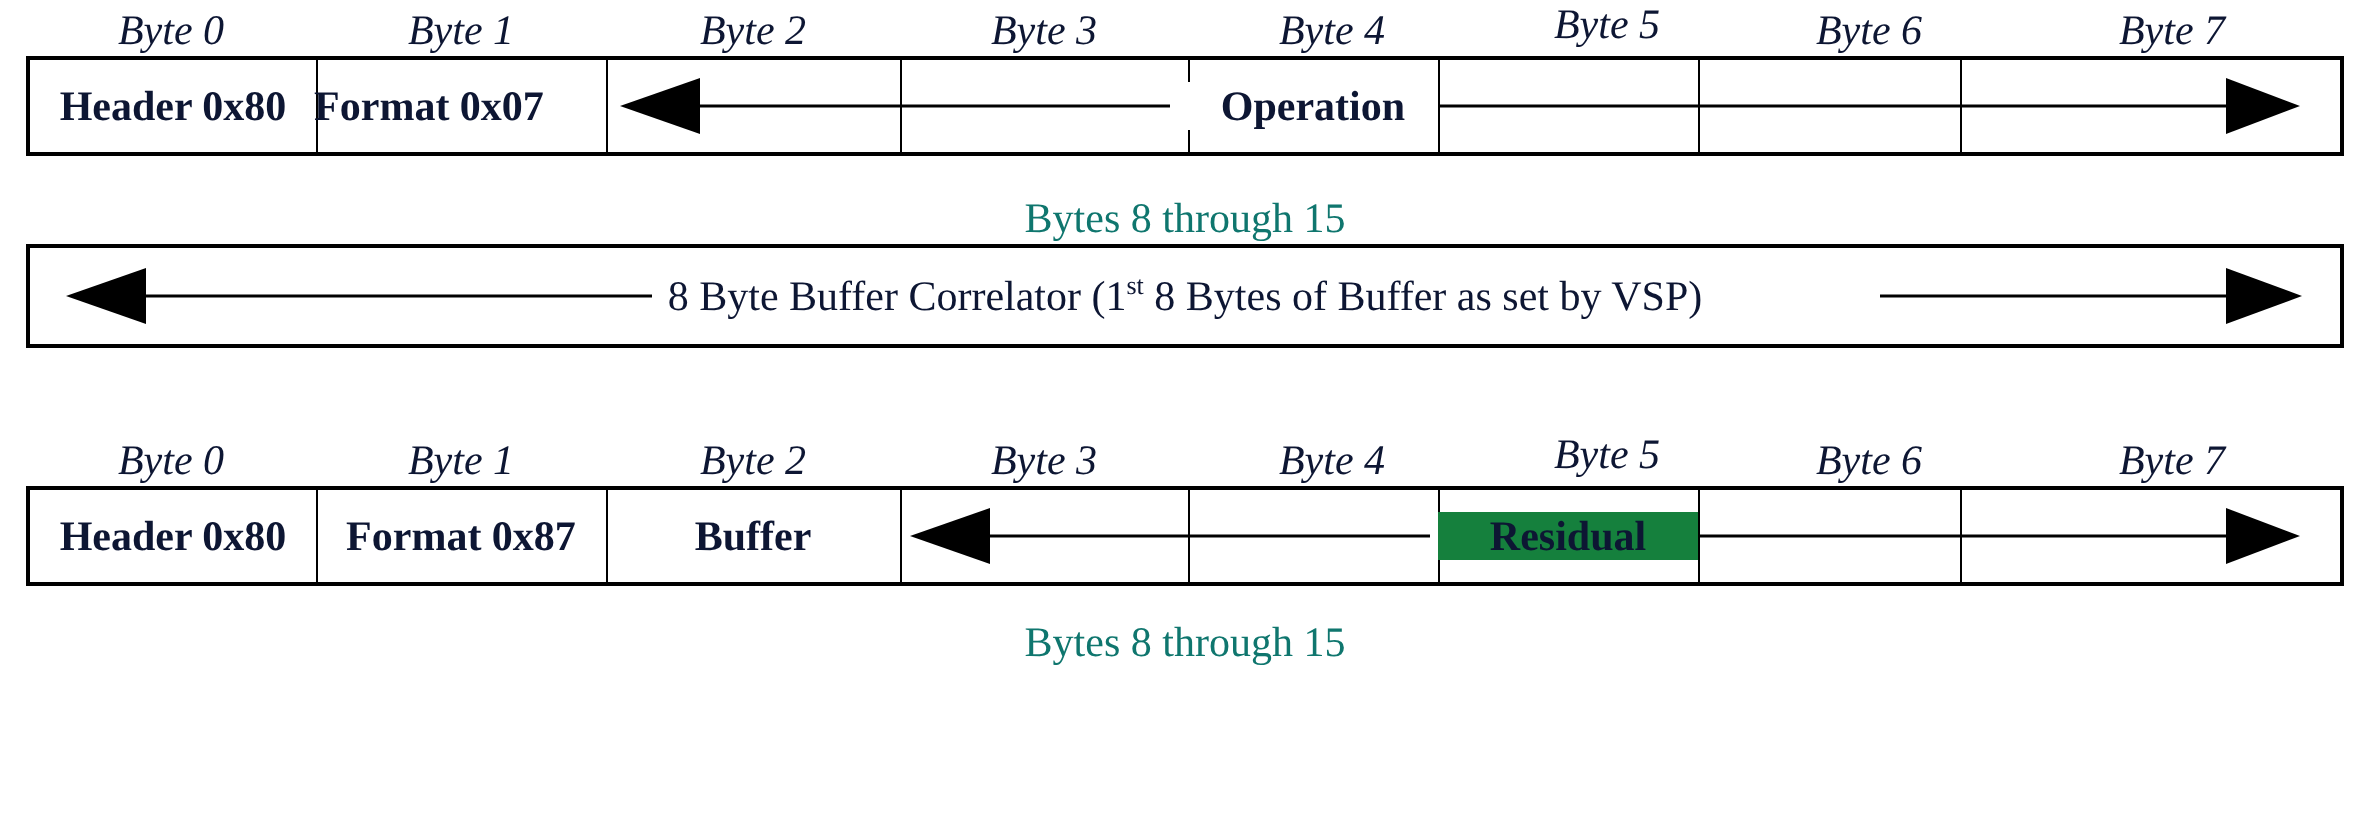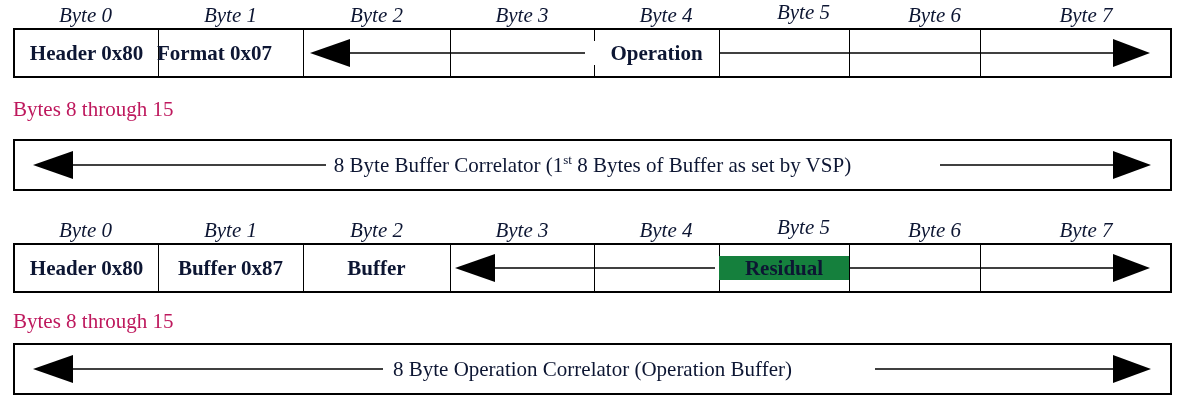--- a/index.html
+++ b/index.html
@@ -97,24 +97,25 @@
     font-size: 13px;
     vertical-align: super;
     line-height: 0;
   }
 
   
   .caption {
     position: absolute;
     left: 13px;
     width: 1159px;
+    text-align: center;
     font-size: 21px;
     line-height: 26px;
     white-space: nowrap;
-    color: #be185d;
+    color: #0f766e;
   }
 
   
   .arrow-layer {
     position: absolute;
     left: 0;
     top: 0;
     width: 100%;
     height: 100%;
     pointer-events: none;
@@ -160,21 +161,21 @@
       </svg>
     </div>
 
     <div class="cell-text" style="left:0px;   width:143px;">Header 0x80</div>
     <div class="cell-text" style="left:127px; width:145px;">Format 0x07</div>
     <div class="cell-text" style="left:579px; width:125px; background:#fff; padding:0 6px; box-sizing:border-box;">Operation</div>
   </div>
 
   <div class="caption" style="top:96px;">Bytes 8 through 15</div>
 
-  <div class="wide-table" style="top:139px;text-decoration:underline;">
+  <div class="wide-table" style="top:122px;text-decoration:underline;">
     <div class="arrow-layer">
       <svg viewBox="0 0 1155 48" preserveAspectRatio="none">
         <line x1="35" y1="24" x2="320" y2="24" stroke="#000" stroke-width="1.6"></line>
         <line x1="925" y1="24" x2="1118" y2="24" stroke="#000" stroke-width="1.6"></line>
         <polygon points="18,24 58,10 58,38" fill="#000"></polygon>
         <polygon points="1136,24 1098,10 1098,38" fill="#000"></polygon>
       </svg>
     </div>
     <div class="wide-text"><span style="background:#fff; padding:0 8px;"><span>8 Byte Buffer Correlator (1</span><sup>st</sup><span> 8 Bytes of Buffer as set by VSP)</span></span></div>
   </div>
@@ -202,32 +203,21 @@
     <div class="arrow-layer">
       <svg viewBox="0 0 1155 46" preserveAspectRatio="none">
         <line x1="455" y1="23" x2="700" y2="23" stroke="#000" stroke-width="1.6"></line>
         <line x1="805" y1="23" x2="1118" y2="23" stroke="#000" stroke-width="1.6"></line>
         <polygon points="440,23 480,9 480,37" fill="#000"></polygon>
         <polygon points="1135,23 1098,9 1098,37" fill="#000"></polygon>
       </svg>
     </div>
 
     <div class="cell-text" style="left:0px;   width:143px;">Header 0x80</div>
-    <div class="cell-text" style="left:143px; width:145px;">Buffer 0x87</div>
+    <div class="cell-text" style="left:143px; width:145px;">Format 0x87</div>
     <div class="cell-text" style="left:288px; width:147px;">Buffer</div>
     <div class="cell-text" style="left:704px; width:130px; background:#15803d; padding:0 6px; box-sizing:border-box;">Residual</div>
   </div>
 
   <div class="caption" style="top:308px;">Bytes 8 through 15</div>
 
-  <div class="wide-table" style="top:343px;">
-    <div class="arrow-layer">
-      <svg viewBox="0 0 1155 48" preserveAspectRatio="none">
-        <line x1="35" y1="24" x2="385" y2="24" stroke="#000" stroke-width="1.6"></line>
-        <line x1="860" y1="24" x2="1118" y2="24" stroke="#000" stroke-width="1.6"></line>
-        <polygon points="18,24 58,10 58,38" fill="#000"></polygon>
-        <polygon points="1136,24 1098,10 1098,38" fill="#000"></polygon>
-      </svg>
-    </div>
-    <div class="wide-text"><span style="background:#fff; padding:0 10px;">8 Byte Operation Correlator (Operation Buffer)</span></div>
-  </div>
 
 </div>
 
 </body></html>

